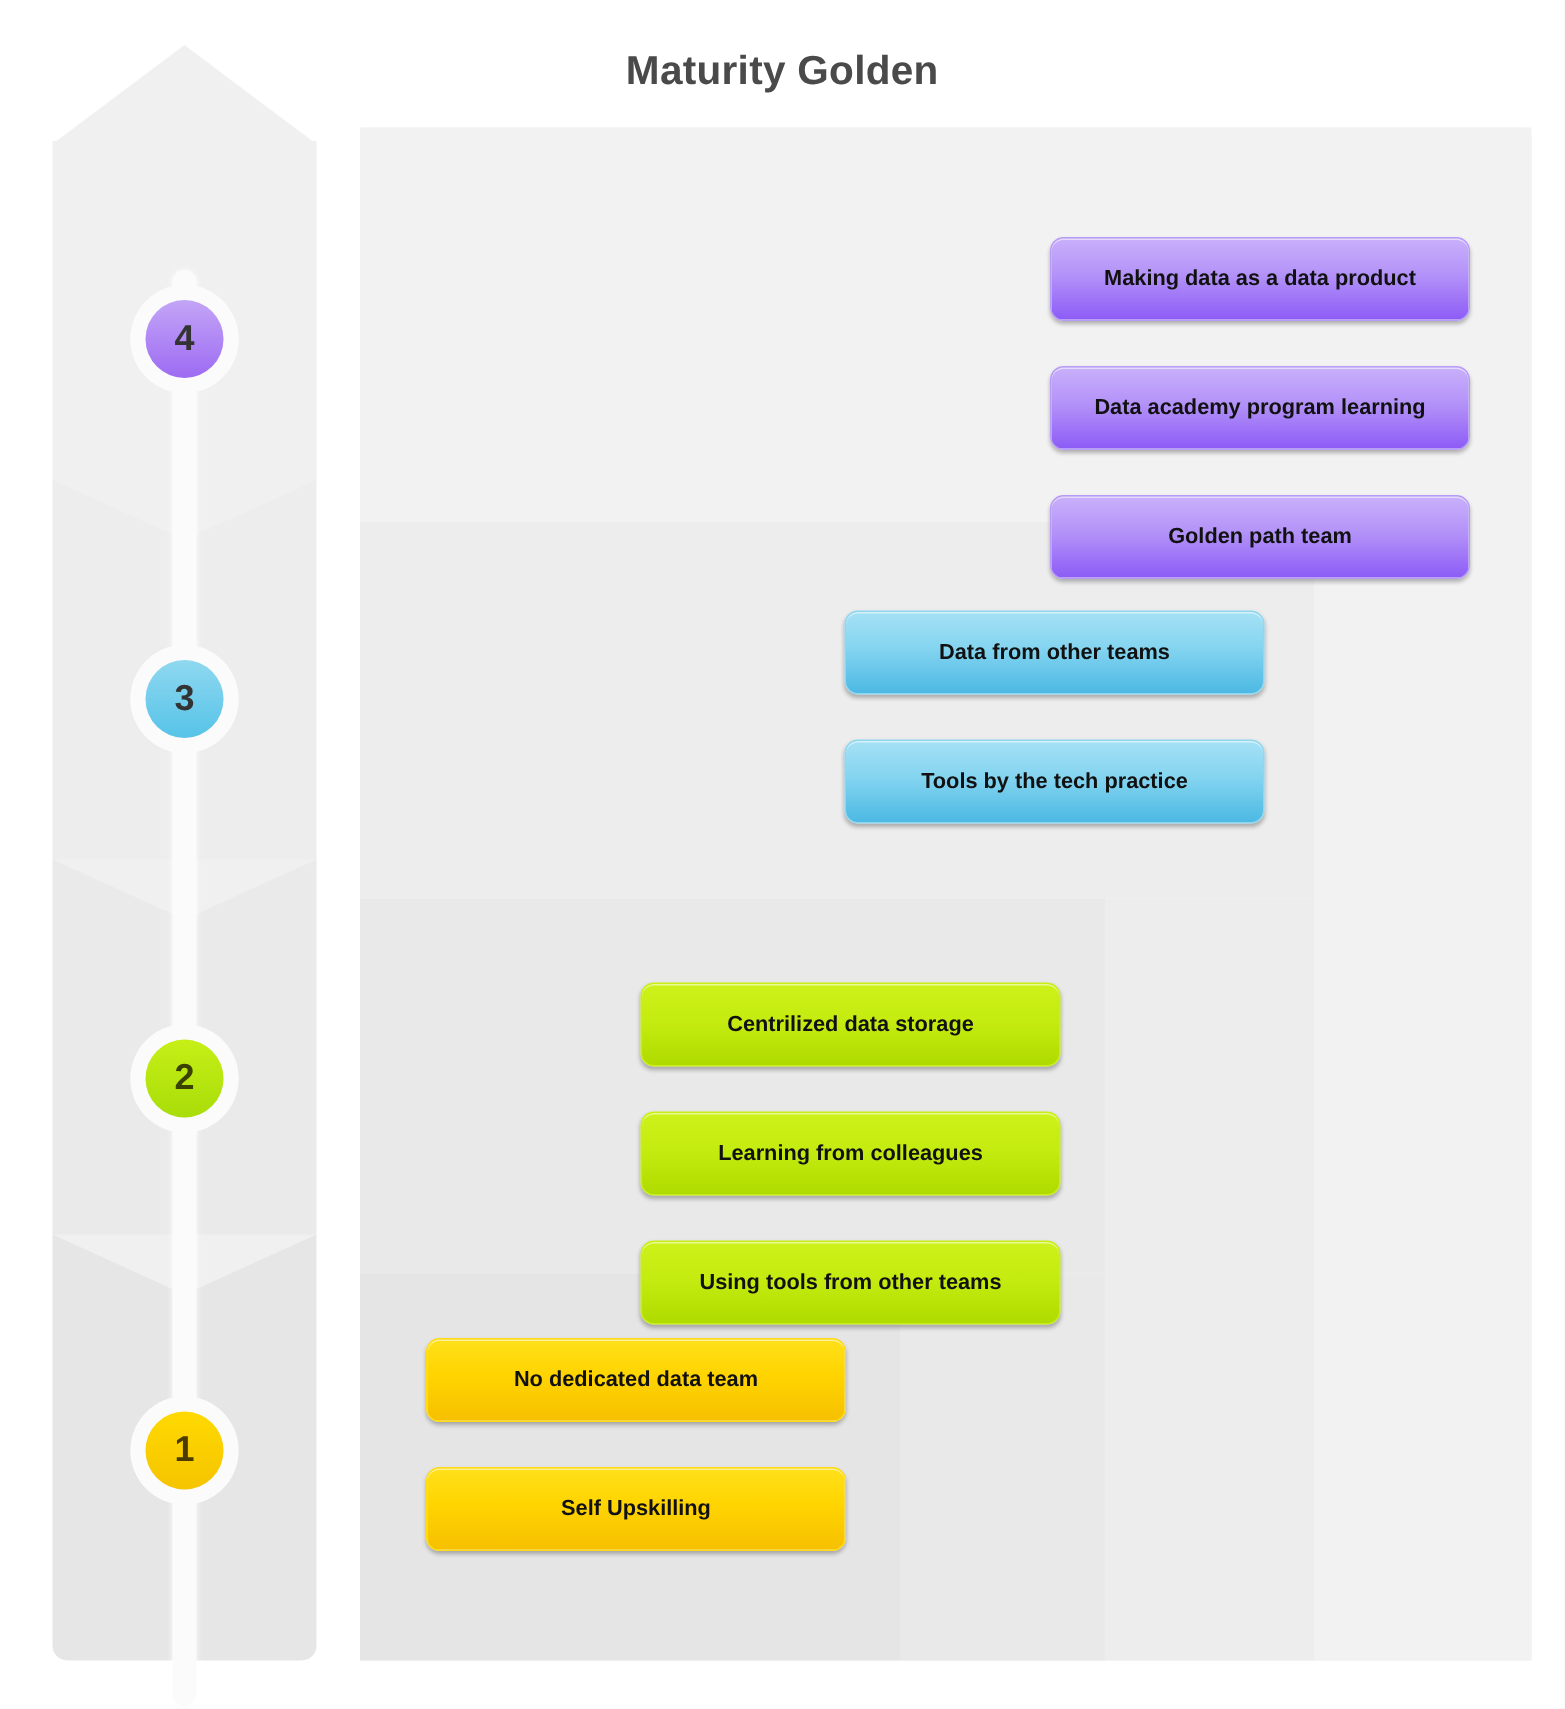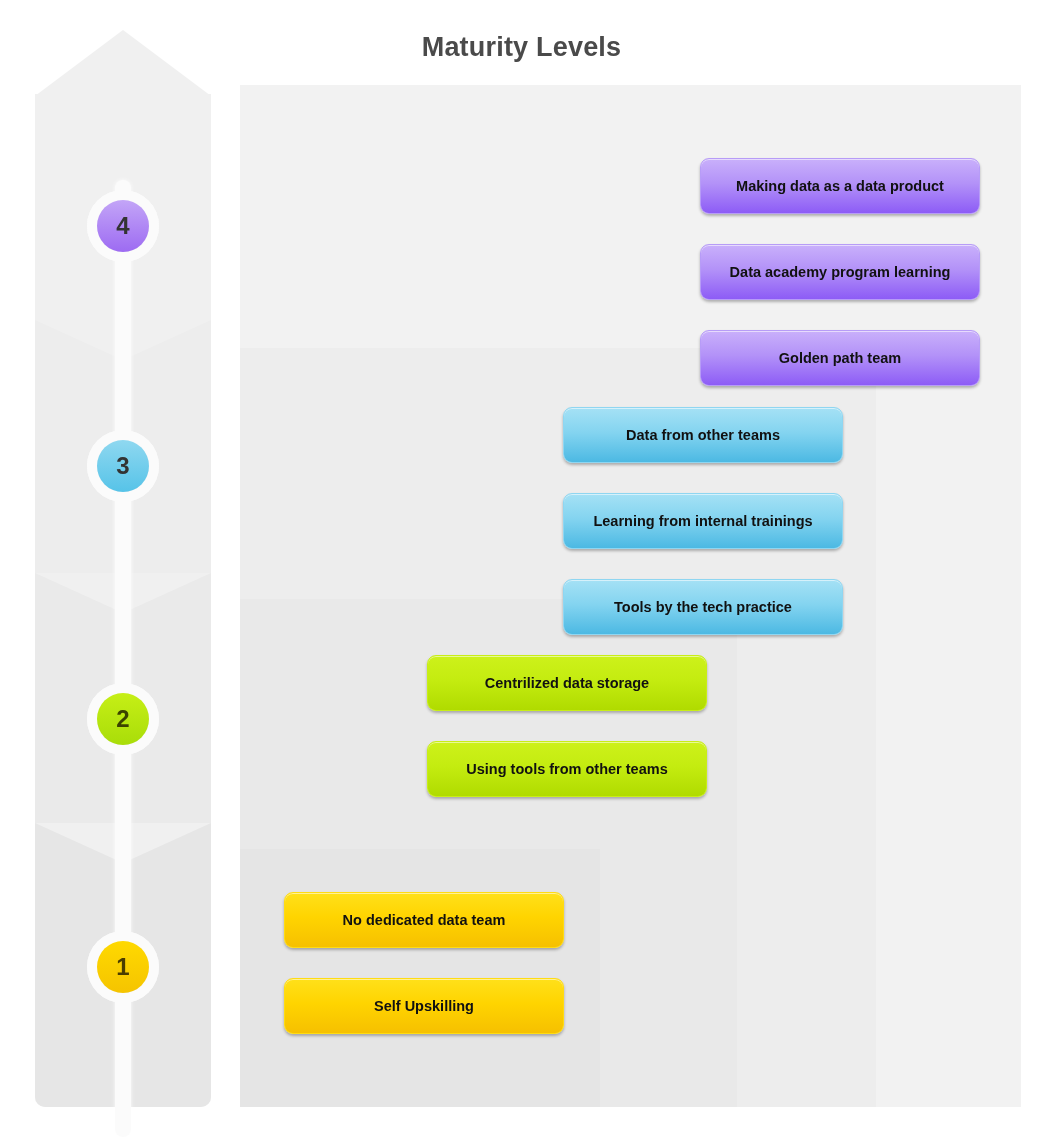--- a/index.html
+++ b/index.html
@@ -147,21 +147,21 @@
 
   .col-2{ left:427px; top:625px; width:280px; }
   .col-2 .item-box{ background:linear-gradient(180deg,#cdf11a 0%,#c4ec10 45%,#b0db00 100%); border:1px solid #c8ee16; }
 
   .col-1{ left:284px; top:862px; width:280px; }
   .col-1 .item-box{ background:linear-gradient(180deg,#ffe01a 0%,#ffd400 45%,#f6c000 100%); border:1px solid #ffdc12; }
 </style>
 </head>
 <body>
 
-<div class="page-title">Maturity Levels</div>
+<div class="page-title">Maturity Golden</div>
 
 <div class="rail">
   <div class="rail-head"></div>
   <div class="rail-body"></div>
 
   <div class="rail-band rail-b3">
     <div class="band-fill"></div>
     <div class="band-notch"></div>
   </div>
   <div class="rail-band rail-b2">
@@ -197,25 +197,25 @@
 </div>
 
 <div class="boxcol col-4">
   <div class="item-box">Making data as a data product</div>
   <div class="item-box">Data academy program learning</div>
   <div class="item-box">Golden path team</div>
 </div>
 
 <div class="boxcol col-3">
   <div class="item-box">Data from other teams</div>
-  <div class="item-box">Learning from internal trainings</div>
   <div class="item-box">Tools by the tech practice</div>
 </div>
 
 <div class="boxcol col-2">
   <div class="item-box">Centrilized data storage</div>
+  <div class="item-box">Learning from colleagues</div>
   <div class="item-box">Using tools from other teams</div>
 </div>
 
 <div class="boxcol col-1">
   <div class="item-box">No dedicated data team</div>
   <div class="item-box">Self Upskilling</div>
 </div>
 
 </body></html>

